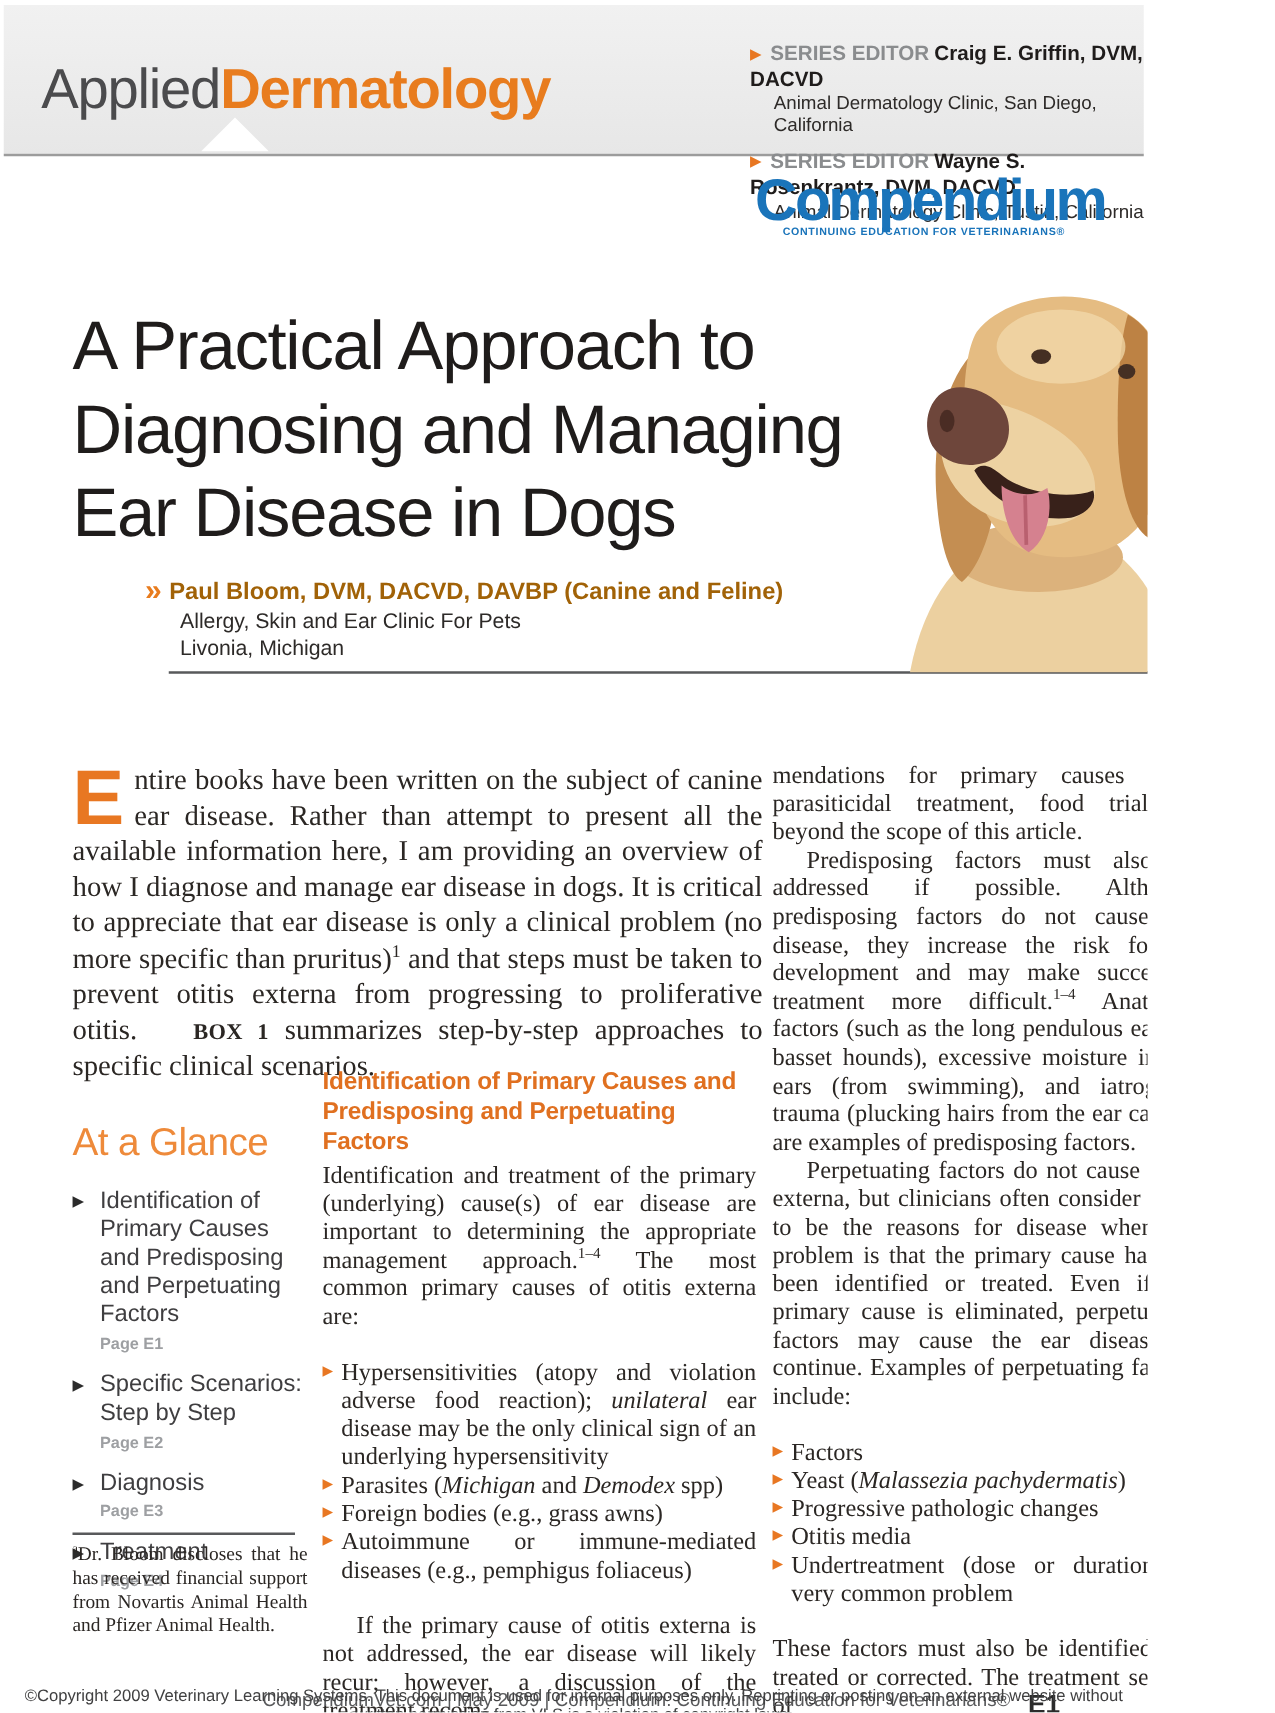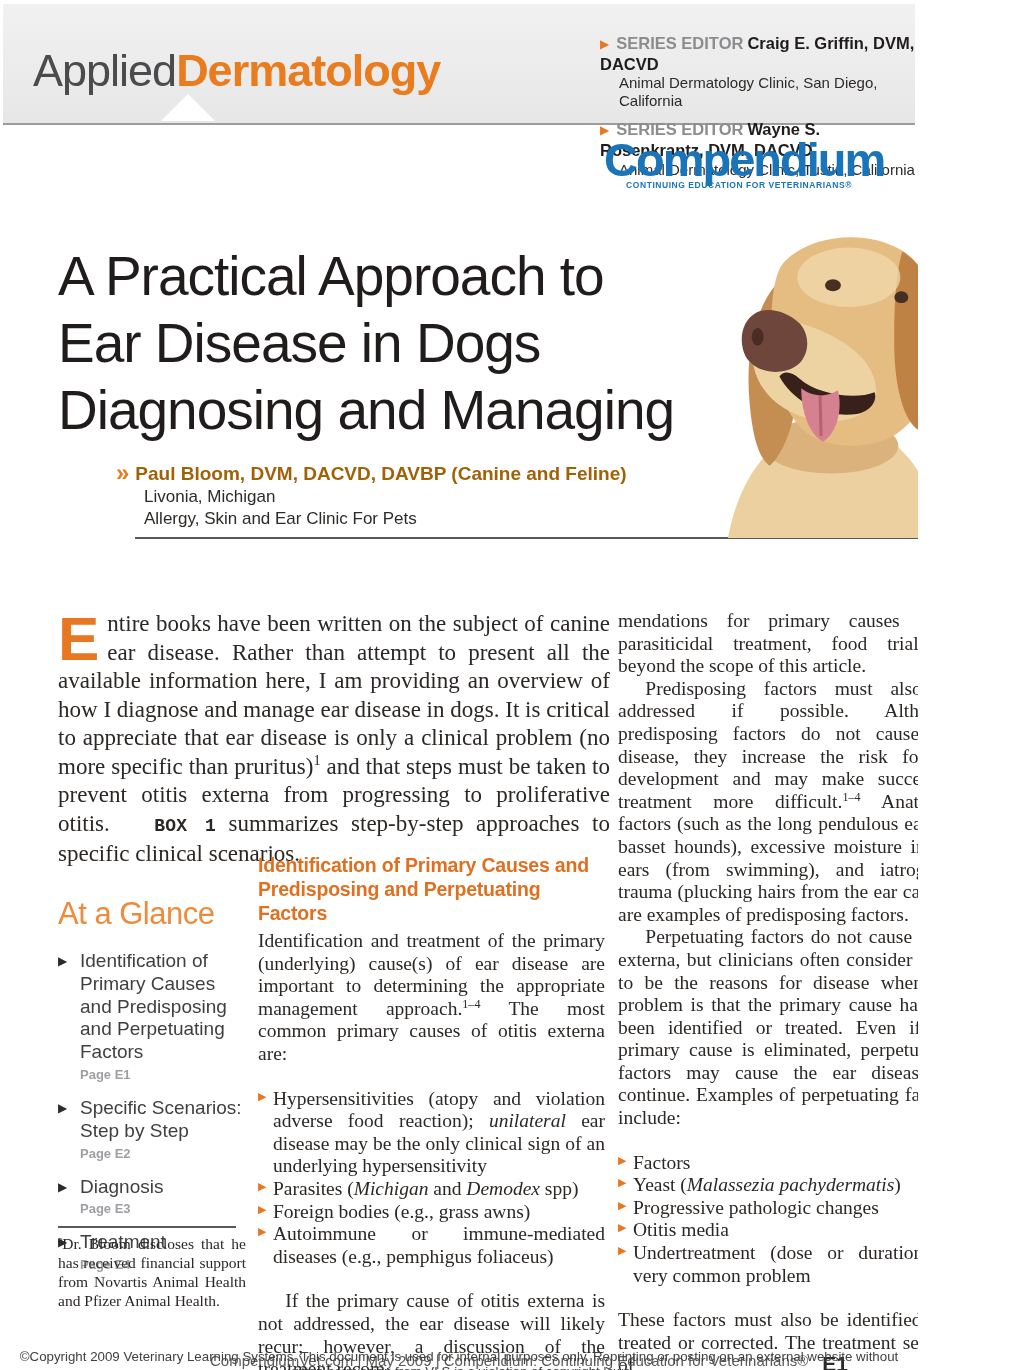--- a/index.html
+++ b/index.html
@@ -57,21 +57,21 @@
   .col-heading{font-size:19.5px;line-height:24px;font-weight:700;color:#e07020;margin:0 0 5px 0;
                font-family:"Liberation Sans",sans-serif;letter-spacing:-0.2px;}
   .vgap{height:22px;}
 
   .bullets{margin:0;padding:0;list-style:none;}
   .bullet-item{position:relative;padding-left:15px;margin:0;}
   .tri{position:absolute;left:0;top:3px;color:#e87722;font-family:"DejaVu Sans",sans-serif;
        font-size:11px;line-height:1;}
   .seg-i{font-style:italic;}
   .seg-sup{vertical-align:super;font-size:0.62em;line-height:0;}
-  .seg-boxref{font-family:Liberation Mono, monospace;font-weight:700;font-size:0.78em;letter-spacing:0.2px;margin-left:32px;}
+  .seg-boxref{font-family:Liberation Serif, serif;font-weight:700;font-size:0.78em;letter-spacing:0.2px;margin-left:32px;}
 
   
   .glance{position:absolute;left:58px;top:876px;width:185px;margin-top:20px;}
   .glance-heading{font-size:31px;color:#ee8a3a;font-weight:400;margin:0 0 18px 0;letter-spacing:-0.5px;}
   .glance-item{position:relative;padding-left:22px;margin-bottom:15px;}
   .glance-tri{position:absolute;left:0;top:4px;color:#2b2b2b;font-family:"DejaVu Sans",sans-serif;font-size:12px;}
   .glance-label{font-size:19px;color:#3f3e40;line-height:1.2;}
   .glance-page{font-size:13px;font-weight:700;color:#9d9fa2;margin-top:3px;}
 
   
@@ -114,31 +114,31 @@
       </div>
     </div>
 
   <div class="jlogo">
     <div class="jlogo-name">Compendium</div>
     <div class="jlogo-tag">CONTINUING EDUCATION FOR VETERINARIANS®</div>
   </div>
 
   <div class="title">
     <div>A Practical Approach to</div>
+    <div>Diagnosing and Managing</div>
     <div>Ear Disease in Dogs</div>
-    <div>Diagnosing and Managing</div>
   </div>
 
   <div class="byline">
     <div class="byline-row">
       <span class="byline-marker">»</span>
       <span class="byline-name">Paul Bloom, DVM, DACVD, DAVBP (Canine and Feline)</span>
     </div>
+    <div class="byline-aff">Allergy, Skin and Ear Clinic For Pets</div>
     <div class="byline-aff">Livonia, Michigan</div>
-    <div class="byline-aff">Allergy, Skin and Ear Clinic For Pets</div>
   </div>
   <div class="rule-main"></div>
 
   <svg class="dog" viewBox="0 0 260 335" aria-hidden="true">
     <path d="M28 335 C40 272 70 240 100 228 L175 228 C215 245 235 285 242 335 Z" fill="#ecd0a0"></path>
     <ellipse cx="132" cy="242" rx="68" ry="28" fill="#dcb27c"></ellipse>
     <path d="M86 70 C55 95 45 150 50 200 C53 235 60 255 70 262 C85 250 97 215 100 175 C102 140 97 95 86 70 Z" fill="#c48e52"></path>
     <path d="M82 60 C105 30 165 22 202 44 C232 62 244 98 241 140 C238 180 224 212 198 230 C170 247 126 246 104 226 C84 207 73 172 72 138 C71 105 73 75 82 60 Z" fill="#e5bc82"></path>
     <path d="M204 46 C226 58 240 92 242 132 C243 172 236 208 224 228 C208 222 198 192 196 150 C195 110 197 68 204 46 Z" fill="#bd8244"></path>
     <ellipse cx="150" cy="72" rx="52" ry="30" fill="#f2d9ab" opacity="0.75"></ellipse>

